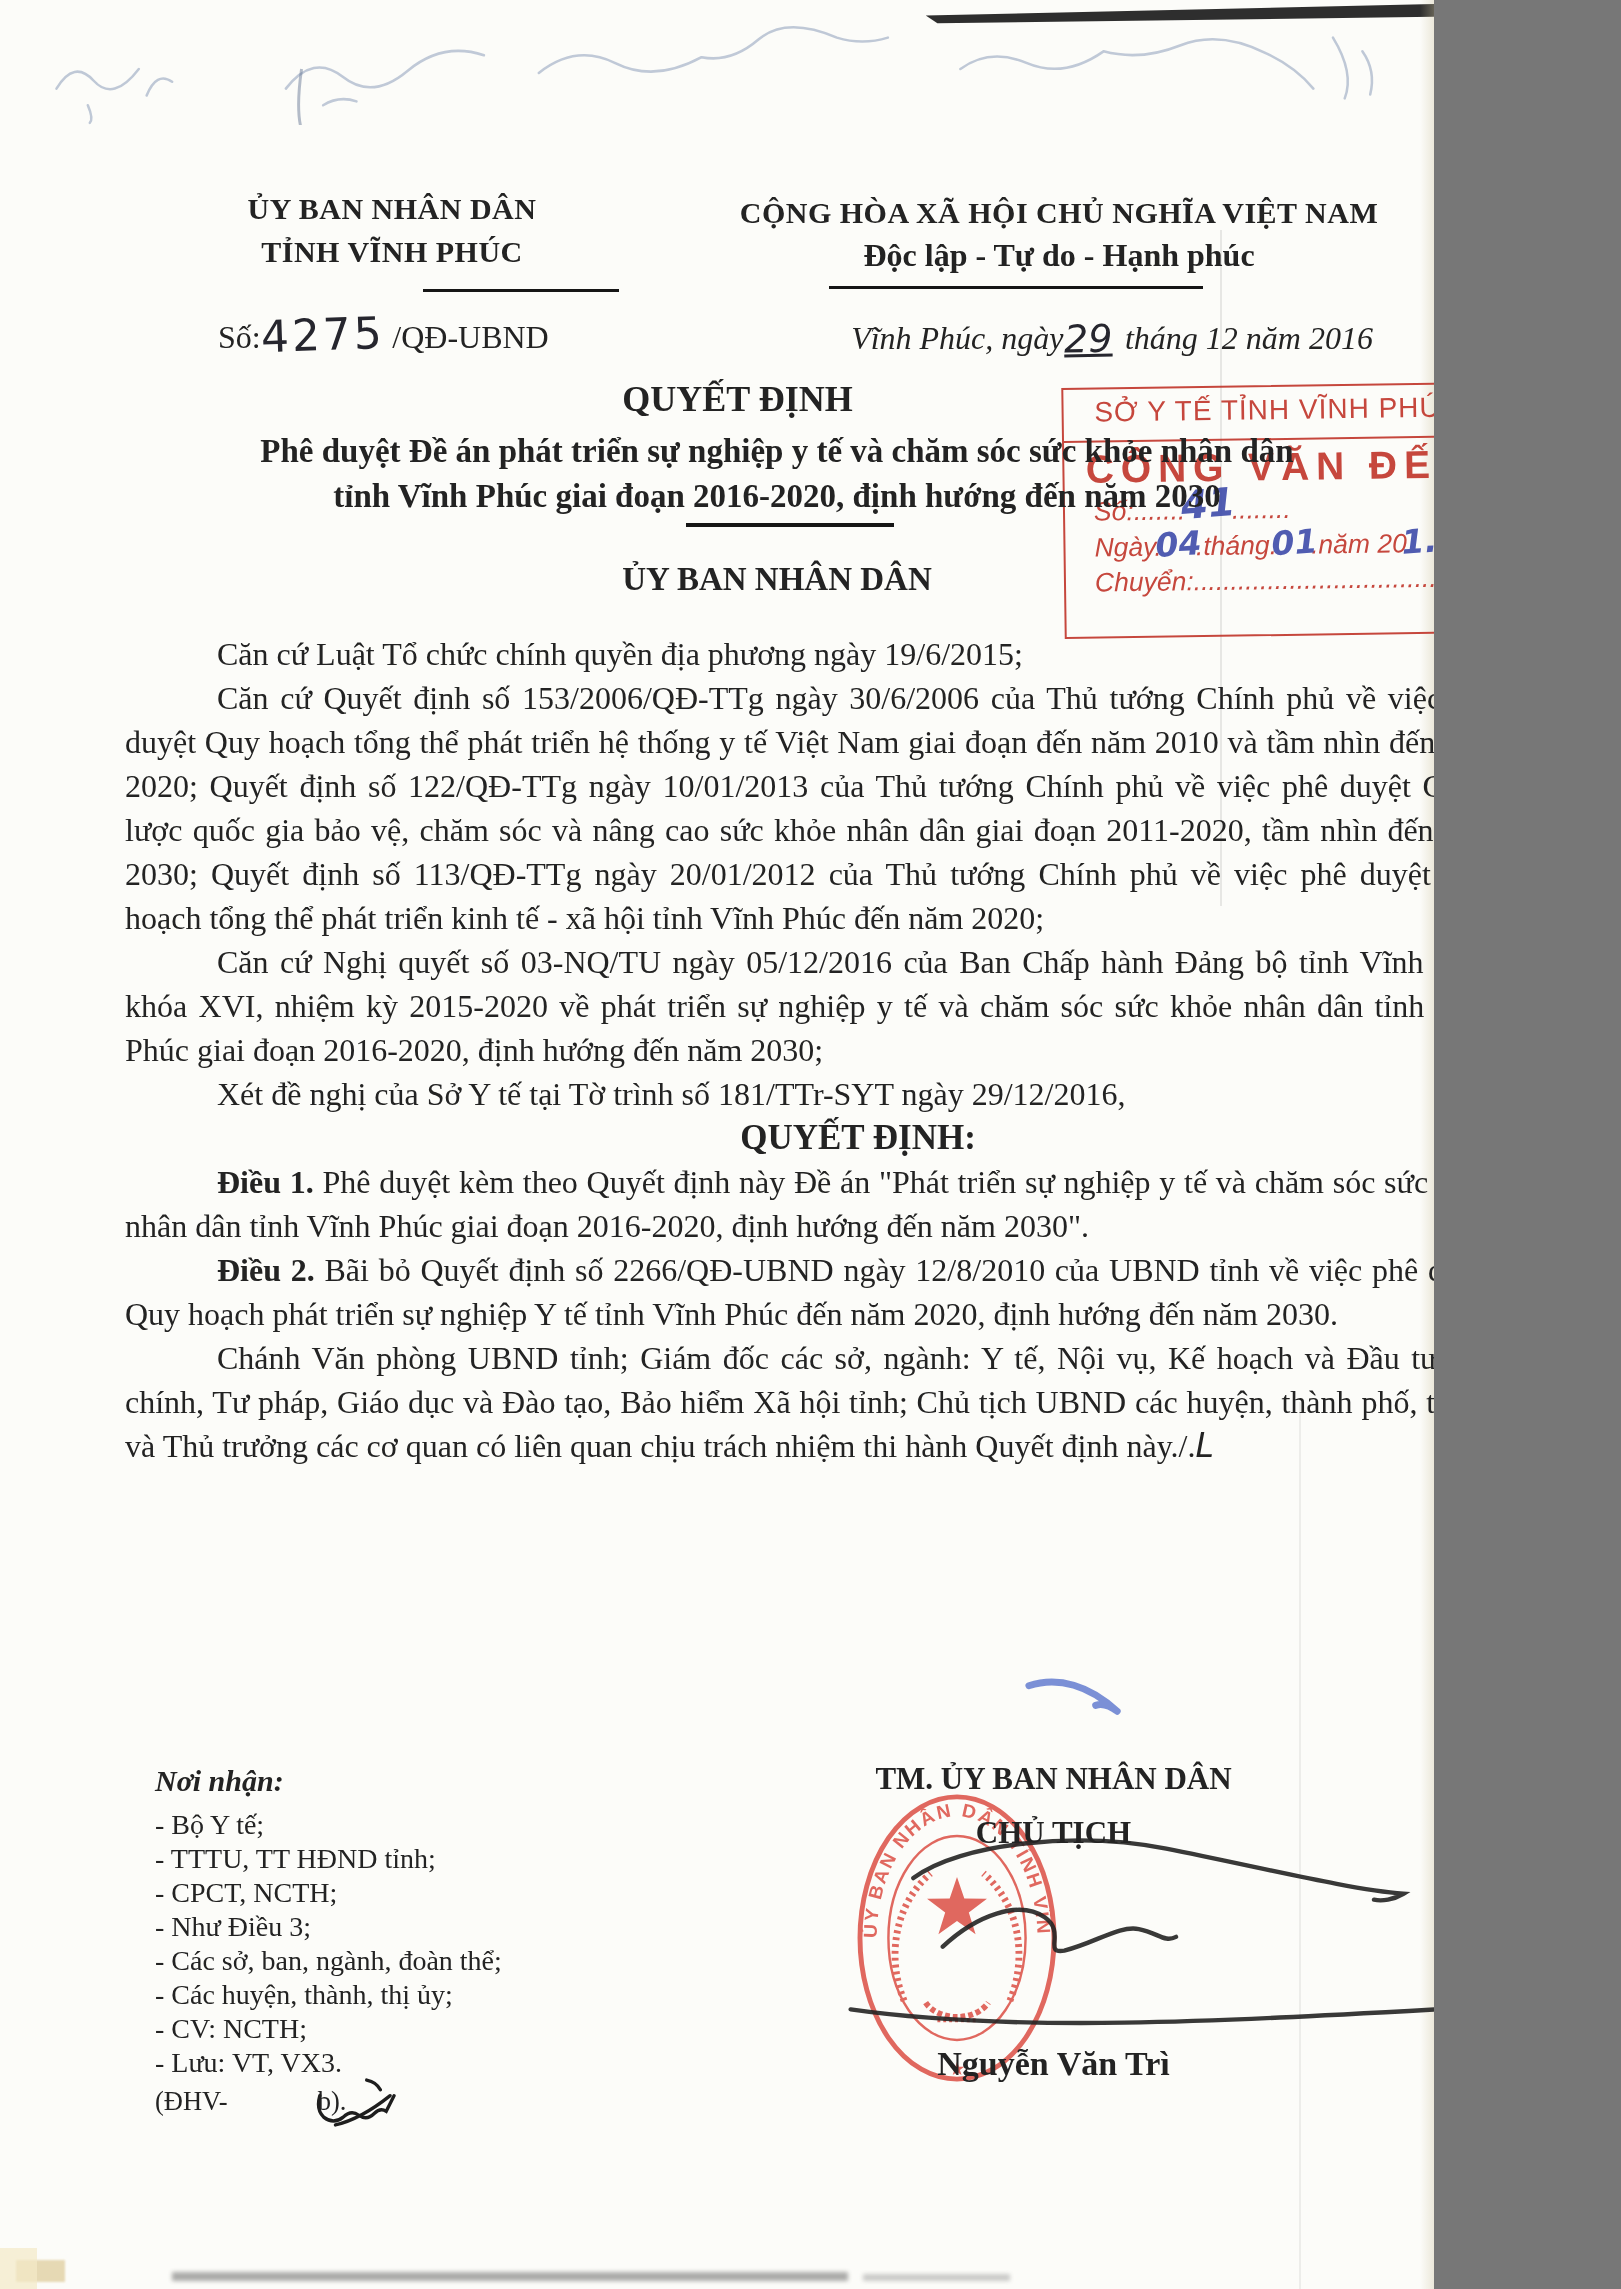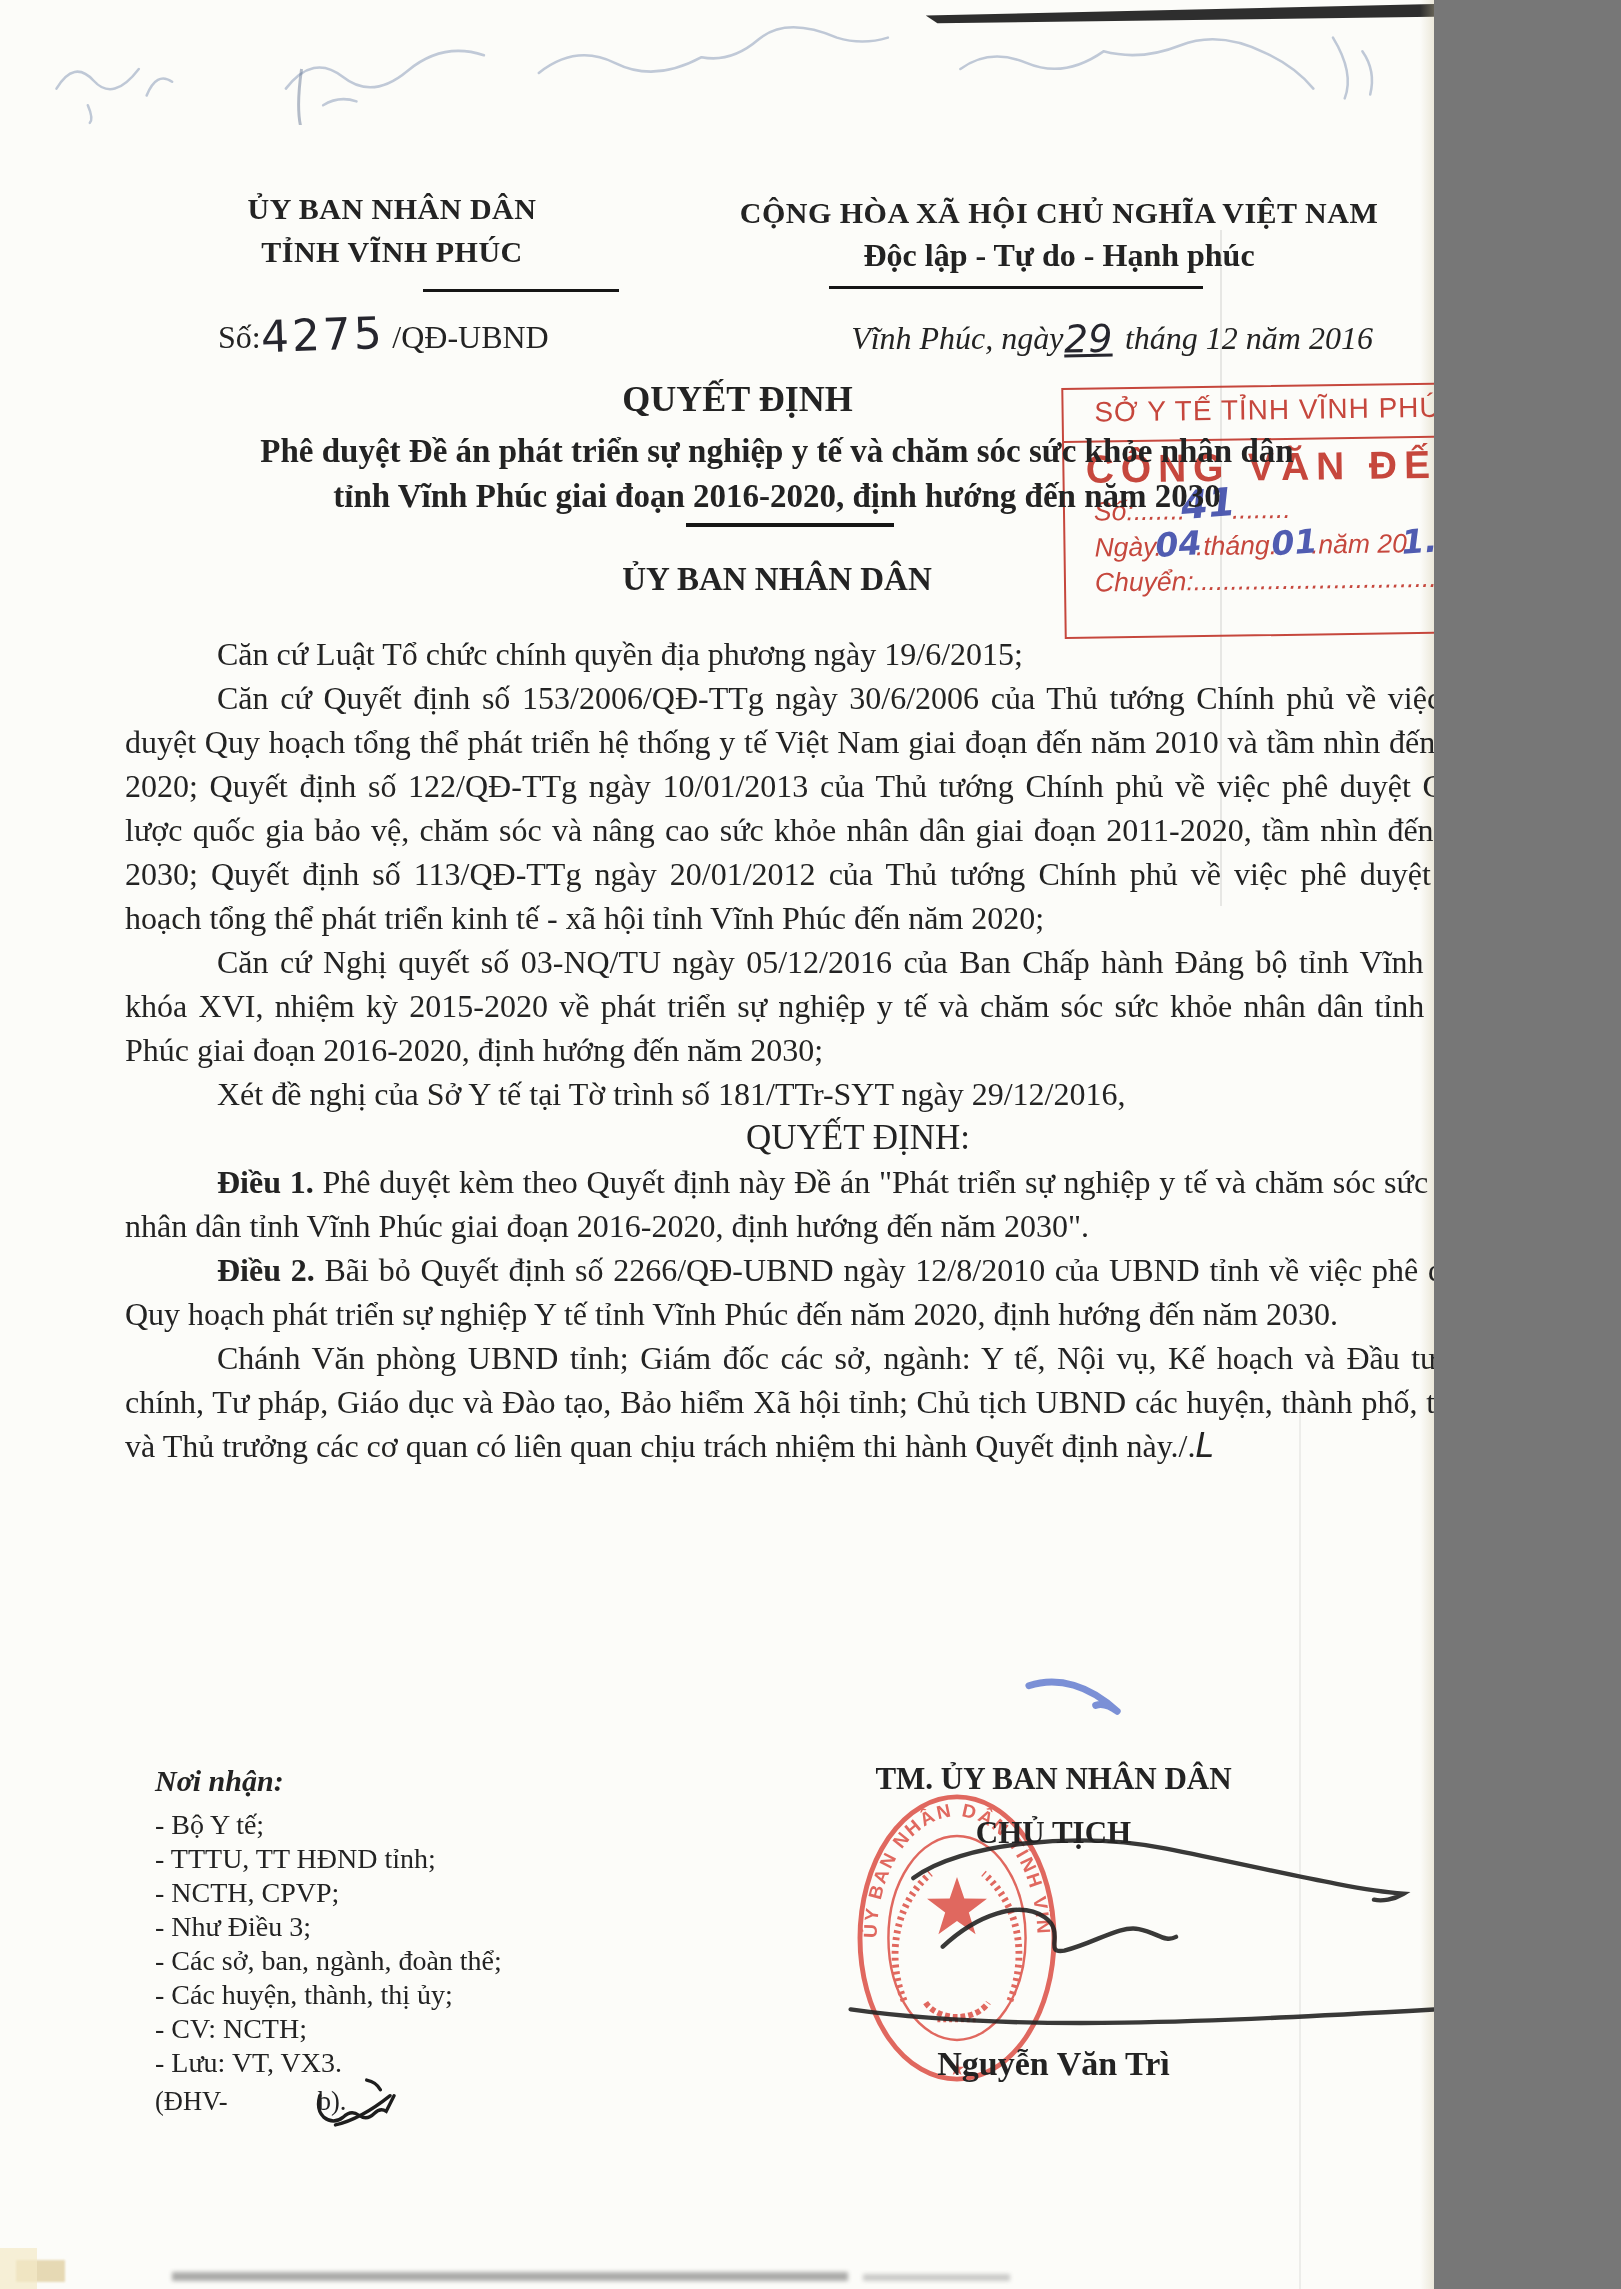--- a/index.html
+++ b/index.html
@@ -41,21 +41,21 @@
     border-bottom:2.9px solid var(--stamp-red,#c23a2f); white-space:nowrap;}
   .stamp-label{ text-align:center; font-size:39px; font-weight:bold; letter-spacing:6.9px; margin-top:4.9px; white-space:nowrap;}
   .stamp-rows{ padding-left:29px; font-style:italic; font-size:26.5px; margin-top:2px;}
   .stamp-row{margin-top:4.9px; white-space:nowrap; line-height:31px;}
   .hand-blue{font-family:"DejaVu Sans",sans-serif; font-style:italic; color:var(--hand-blue,#4350ac); font-weight:bold;}
   .hb-so{font-size:39px; line-height:19.6px; display:inline-block; transform:rotate(-4deg); margin:0 -3.9px; position:relative; top:-2px;}
   .hb-d{font-size:33px; line-height:19.6px; display:inline-block; transform:rotate(-3deg); margin:0 -5.9px;}
   
   .flow{left:125px; top:632px; width:1374px; font-size:32px; line-height:44px; text-align:justify; z-index:2;}
   .flow p{margin:0; text-indent:92px;}
-  .decision-heading{text-align:center; font-weight:normal; font-size:35px; margin:8.8px 0 10.8px; text-indent:0;}
+  .decision-heading{text-align:center; font-weight:bold; font-size:35px; margin:8.8px 0 10.8px; text-indent:0;}
   .art-label{font-weight:bold;}
   .hand-L{font-family:"DejaVu Sans",sans-serif; font-size:33px; font-style:italic;}
   
   .recipients{left:155px; top:1764px; width:549px; z-index:2;}
   .recipients .head{font-weight:bold; font-style:italic; font-size:30px; margin-bottom:9.8px;}
   .recipients .item{font-size:28px; line-height:34px;}
   .recipients .note{font-size:26.5px; margin-top:5.9px;}
   .recipients .note .nb{margin-left:90px;}
   
   .sig-block{left:838px; top:1761px; width:431px; text-align:center; z-index:3;}
@@ -153,21 +153,21 @@
   </div>
 
   <svg class="abs" style="left:1019px; top:1672px; z-index:3;" width="113" height="54" viewBox="0 0 115 55">
     <path d="M10,14 C40,4 72,14 100,40 M100,40 C92,34 84,32 78,34" fill="none" stroke="#4a66c8" stroke-width="7" stroke-linecap="round" opacity="0.72"></path>
   </svg>
 
   <div class="abs recipients">
     <div class="head">Nơi nhận:</div>
     <div class="item">- Bộ Y tế;</div>
     <div class="item">- TTTU, TT HĐND tỉnh;</div>
-    <div class="item">- NCTH, CPVP;</div>
+    <div class="item">- CPCT, NCTH;</div>
     <div class="item">- Như Điều 3;</div>
     <div class="item">- Các sở, ban, ngành, đoàn thể;</div>
     <div class="item">- Các huyện, thành, thị ủy;</div>
     <div class="item">- CV: NCTH;</div>
     <div class="item">- Lưu: VT, VX3.</div>
     <div class="note">
       <span>(ĐHV-</span><span class="nb">b).</span>
     </div>
   </div>
 

